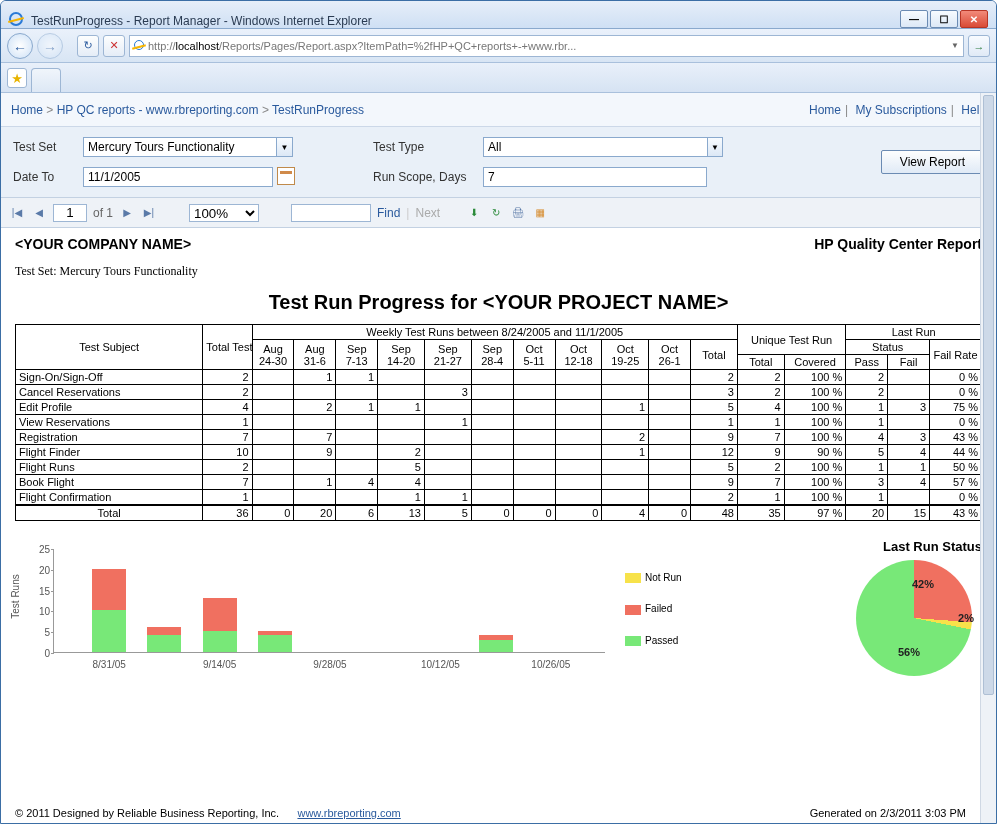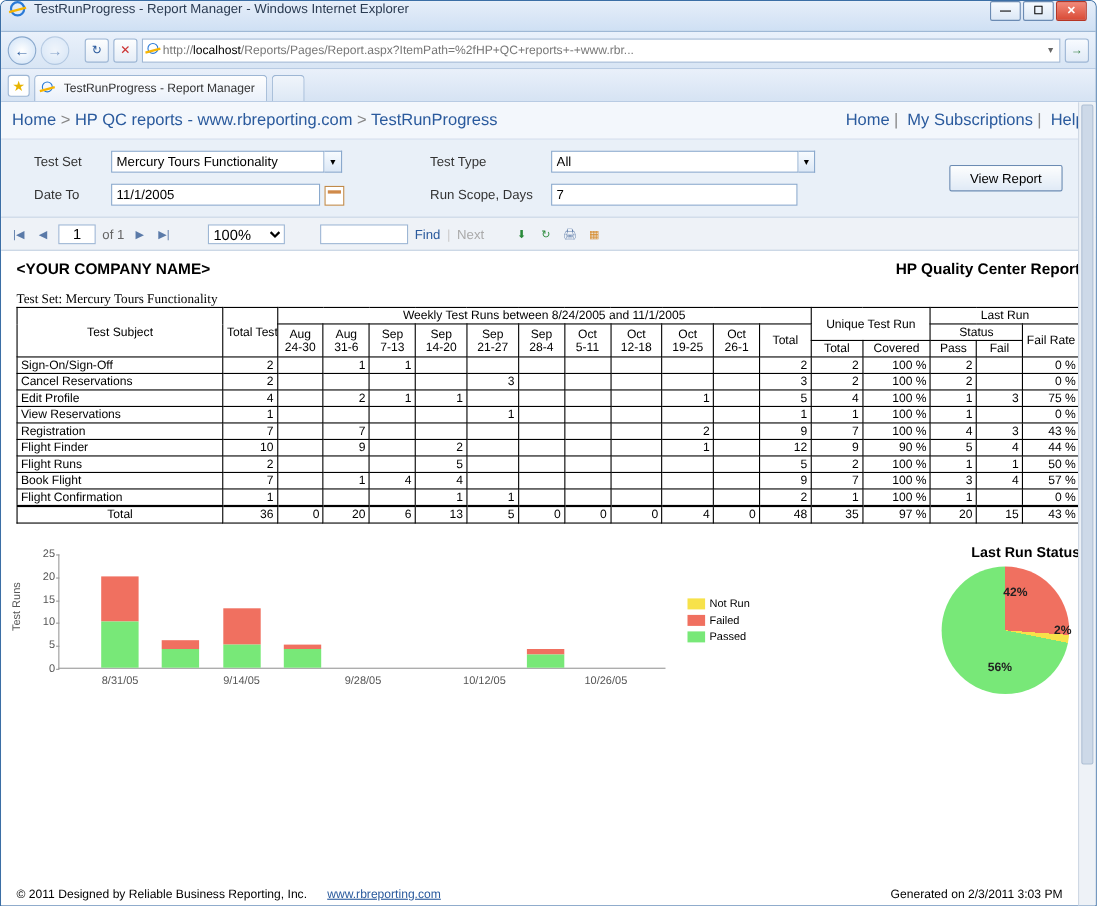--- a/index.html
+++ b/index.html
@@ -1,18 +1,18 @@
 <!DOCTYPE html>
 <html><head>
 <meta charset="utf-8">
 <style>
   * { box-sizing: border-box; margin: 0; padding: 0; }
   body { font-family: "Segoe UI", Tahoma, Arial, sans-serif; font-size: 11px; background: #fff; width: 997px; height: 824px; overflow: hidden; border: 1px solid #3b6ea5; border-radius: 6px 6px 0 0; }
   
-  .titlebar { height: 28px; background: linear-gradient(#e6eef9, #cfe0f4); display: flex; align-items: flex-start; padding: 0 8px; border-bottom: 1px solid #8aa9cd; }
+  .titlebar { height: 28px; background: linear-gradient(#e6eef9, #cfe0f4); display: flex; align-items: flex-end; padding: 0 8px; border-bottom: 1px solid #8aa9cd; }
   .titlebar .ie-icon { width: 16px; height: 16px; margin-right: 6px; }
   .titlebar .title { flex: 1; color: #2a3b52; font-size: 12px; }
   .winbtns { display: flex; gap: 2px; }
   .winbtn { width: 28px; height: 18px; border: 1px solid #6b8bb3; border-radius: 2px; display: flex; align-items: center; justify-content: center; font-size: 10px; font-weight: bold; background: linear-gradient(#f7fbff,#dce8f6); }
   .winbtn.close { background: linear-gradient(#f28a7a,#d94b36); border-color:#b63525; color:#fff; }
   .navrow { height: 34px; background: linear-gradient(#eaf1fb,#d8e5f4); display: flex; align-items: center; padding: 0 6px; gap: 4px; border-bottom: 1px solid #a9c0dc; }
   .navbtn { width: 26px; height: 26px; border: 1px solid #8aa9cd; border-radius: 50%; background: radial-gradient(#fff,#cce0f6); display:flex;align-items:center;justify-content:center;color:#2a5a9d;font-size:14px;font-weight:bold;}
   .sqbtn { width: 22px; height: 22px; border: 1px solid #9db6d4; border-radius: 3px; background: linear-gradient(#fdfefe,#e5edf7); display:flex;align-items:center;justify-content:center;font-size:11px;color:#2a5a9d;}
   .urlbar { flex: 1; height: 22px; border: 1px solid #9db6d4; background: #fff; display: flex; align-items: center; padding: 0 4px; color:#777;}
   .urlbar .host { color:#000; }
@@ -20,24 +20,24 @@
   .searchbox { width: 170px; height: 22px; border: 1px solid #9db6d4; background:#fff; display:flex;align-items:center;padding:0 4px;color:#777;}
   .searchbox .glogo{width:14px;height:14px;margin-right:4px;}
   .tabrow { height: 30px; background: linear-gradient(#e9f0fa,#d6e3f3); display:flex;align-items:flex-end;padding:0 6px;border-bottom:1px solid #a9c0dc;gap:4px;}
   .favbtn { width:20px;height:20px;border:1px solid #9db6d4;border-radius:3px;background:#fff;display:flex;align-items:center;justify-content:center;color:#e8b400;font-size:13px;margin-bottom:4px;}
   .tab { height:24px;border:1px solid #9db6d4;border-bottom:none;border-radius:4px 4px 0 0;background:linear-gradient(#fefefe,#e9f0fa);display:flex;align-items:center;padding:0 10px 0 6px;min-width:200px;color:#333;}
   .tab .ie-icon{width:14px;height:14px;margin-right:6px;}
   .tab.new { min-width:30px;width:30px;background:linear-gradient(#f0f5fb,#dde8f5);}
 
   
   .rm-area { position:relative; height: calc(824px - 28px - 34px - 30px); background:#fff;}
-  .breadcrumbs { height:34px;border-bottom:1px solid #ccd8e8;background:#f3f7fc;display:flex;align-items:center;justify-content:space-between;padding:0 10px;font-size:15px;}
+  .breadcrumbs { height:34px;border-bottom:1px solid #ccd8e8;background:#f3f7fc;display:flex;align-items:center;justify-content:space-between;padding:0 10px;font-size:12px;}
   .breadcrumbs a, .toplinks a{ color:#2a5a9d; text-decoration:none;}
   .toplinks span{color:#888;margin:0 4px;}
-  .params { background:#e9f0f8;border-bottom:1px solid #c3d1e2;padding:10px 30px;display:grid;grid-template-columns:70px 230px 60px 110px 240px 1fr auto;row-gap:10px;align-items:center;font-size:12px;}
+  .params { background:#e9f0f8;border-bottom:1px solid #c3d1e2;padding:10px 12px;display:grid;grid-template-columns:70px 230px 60px 110px 240px 1fr auto;row-gap:10px;align-items:center;font-size:12px;}
   .params label{color:#333;}
   .paraminput{height:20px;border:1px solid #8aa9cd;background:#fff;padding:0 4px;font-size:12px;}
   .dropdown{display:flex;align-items:center;}
   .dropdown .dd-arrow{width:16px;height:20px;border:1px solid #8aa9cd;border-left:none;background:linear-gradient(#f7fbff,#dce8f6);display:flex;align-items:center;justify-content:center;font-size:8px;}
   .viewreport { grid-row: 1 / span 2; grid-column: 7; }
   .viewreport button{height:24px;padding:0 18px;border:1px solid #6b8bb3;border-radius:2px;background:linear-gradient(#fdfefe,#e0eaf6);font-size:12px;}
   .cal-icon{width:18px;height:18px;display:inline-flex;align-items:center;justify-content:center;border:1px solid #c08a4a;background:#fff;margin-left:4px;}
   .cal-icon::before{content:"";display:block;width:12px;height:3px;background:#d08a4a;margin-top:-8px;}
 
   .toolbar { height:30px;background:#eef2f7;border-bottom:1px solid #c3d1e2;display:flex;align-items:center;padding:0 8px;gap:6px;font-size:12px;color:#666;}
@@ -64,21 +64,21 @@
   .chartzone{display:flex;margin-top:18px;gap:10px;}
   .barwrap{position:relative;width:600px;height:140px;}
   .ylabel{position:absolute;left:-4px;top:50%;transform:rotate(-90deg) translate(18px,-18px);font-size:10px;color:#555;}
   .barplot{position:absolute;left:38px;top:10px;right:10px;bottom:26px;border-left:1px solid #999;border-bottom:1px solid #999;}
   .ytick{position:absolute;left:-28px;width:24px;text-align:right;font-size:10px;color:#555;transform:translateY(-50%);}
   .yline{position:absolute;left:-3px;width:3px;height:1px;background:#999;}
   .bar{position:absolute;bottom:0;width:34px;}
   .bar .pass{background:#78e878;}
   .bar .fail{background:#f07060;}
   .xt{position:absolute;bottom:-18px;font-size:10px;color:#555;transform:translateX(-50%);}
-  .legend{width:90px;display:flex;flex-direction:column;justify-content:center;gap:4px;font-size:10px;}
+  .legend{width:90px;display:flex;flex-direction:column;justify-content:center;gap:20px;font-size:10px;}
   .legend .sw{display:inline-block;width:16px;height:10px;margin-right:4px;vertical-align:middle;}
   .piewrap{flex:1;}
   .pietitle{font-family:Arial;font-size:13px;font-weight:bold;text-align:right;margin-bottom:6px;}
   .pie{width:116px;height:116px;border-radius:50%;margin-left:auto;margin-right:10px;position:relative;}
   .pie .lbl{position:absolute;font-size:11px;font-weight:bold;color:#222;}
 
   .footer{position:absolute;bottom:6px;left:14px;right:30px;display:flex;justify-content:space-between;font-family:Arial;font-size:11px;}
   .footer a{color:#2a5a9d;text-decoration:underline;}
 
   .scrollbar{position:absolute;right:0;top:0;bottom:0;width:16px;background:#eef2f7;border-left:1px solid #cfd8e4;}
@@ -113,24 +113,20 @@
     <span>http://</span>
       <span class="host">localhost</span>
       <span>/Reports/Pages/Report.aspx?ItemPath=%2fHP+QC+reports+-+www.rbr...</span>
     <span style="margin-left:auto;color:#666;font-size:8px">▼</span>
   </div>
   <div class="gobtn">→</div>
 </div>
 
 <div class="tabrow">
   <div class="favbtn">★</div>
-  <div class="tab">
-    <span class="ie-icon"><span class="ie-e" style="width:10px;height:10px;border-width:1.5px"></span></span>
-    <span>TestRunProgress - Report Manager</span>
-  </div>
   <div class="tab new"></div>
 </div>
 
 <div class="rm-area">
   <div class="breadcrumbs">
     <div>
       <a href="#">Home</a>
       <span style="color:#888"> &gt; </span>
       <a href="#">HP QC reports - www.rbreporting.com</a>
       <span style="color:#888"> &gt; </span>
@@ -154,21 +150,21 @@
     <div class="dropdown">
       <input class="paraminput" style="width: 240px;" value="All">
       <div class="dd-arrow">▼</div>
     </div>
     <div></div>
     <div class="viewreport">
       <button>View Report</button>
     </div>
 
     <label>Date To</label>
-    <div style="display:flex;align-items:flex-end">
+    <div style="display:flex;align-items:flex-start">
       <input class="paraminput" style="width: 190px;" value="11/1/2005">
       <span class="cal-icon"></span>
     </div>
     <div></div>
     <label>Run Scope, Days</label>
     <input class="paraminput" style="width: 224px;" value="7">
     <div></div>
   </div>
 
   <div class="toolbar">
@@ -191,20 +187,21 @@
     <span class="tbtn">🖨</span>
     <span class="tbtn" style="color:#d68a2a">▦</span>
   </div>
 
   <div class="report-body">
     <div class="hdr-row">
       <div>&lt;YOUR COMPANY NAME&gt;</div>
       <div>HP Quality Center Report</div>
     </div>
     <div class="subline">Test Set: Mercury Tours Functionality</div>
+    <div class="rpt-title">Test Run Progress for &lt;YOUR PROJECT NAME&gt;</div>
 
     <table class="rpt">
       <colgroup>
         <col style="width:152px">
           <col style="width:40px">
         <col style="width:34px">
           <col style="width:34px">
           <col style="width:34px">
           <col style="width:38px">
           <col style="width:38px">

